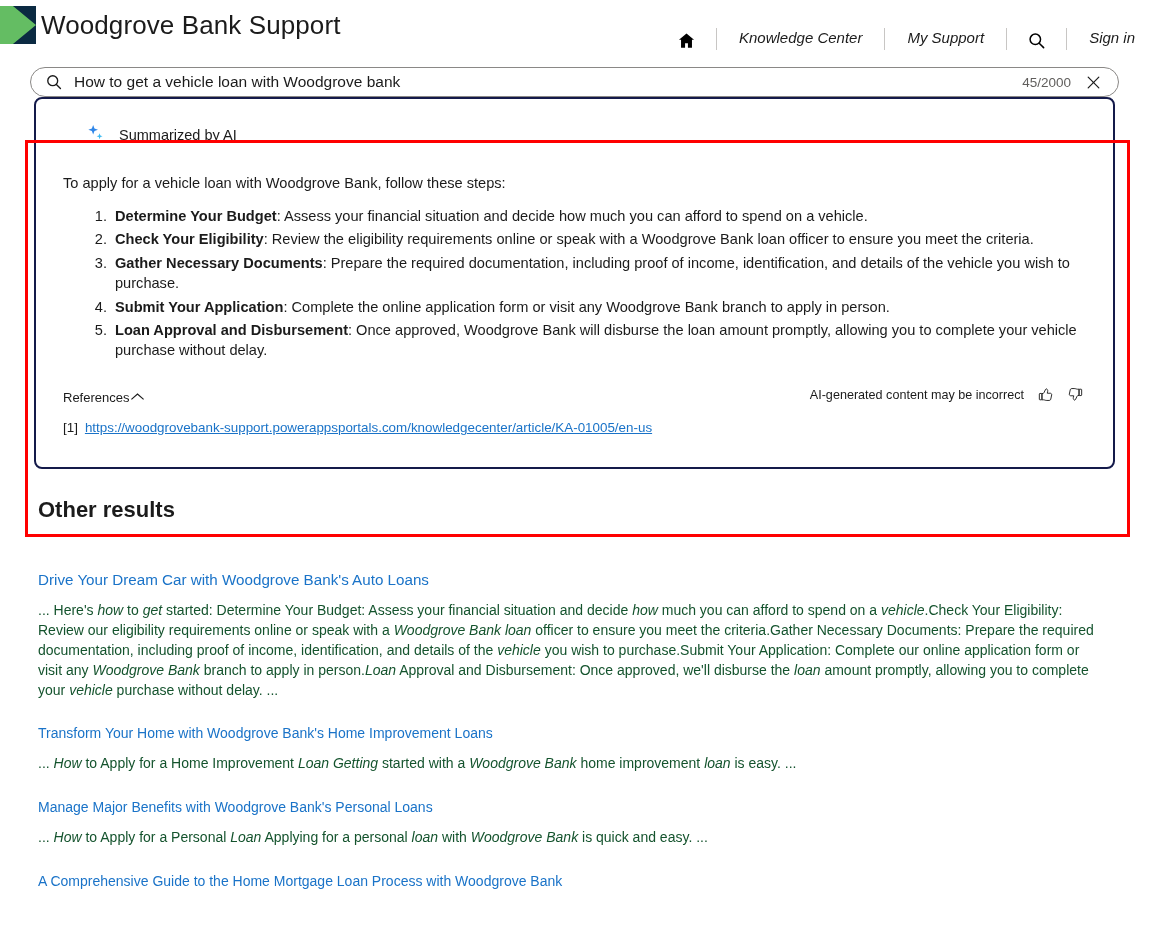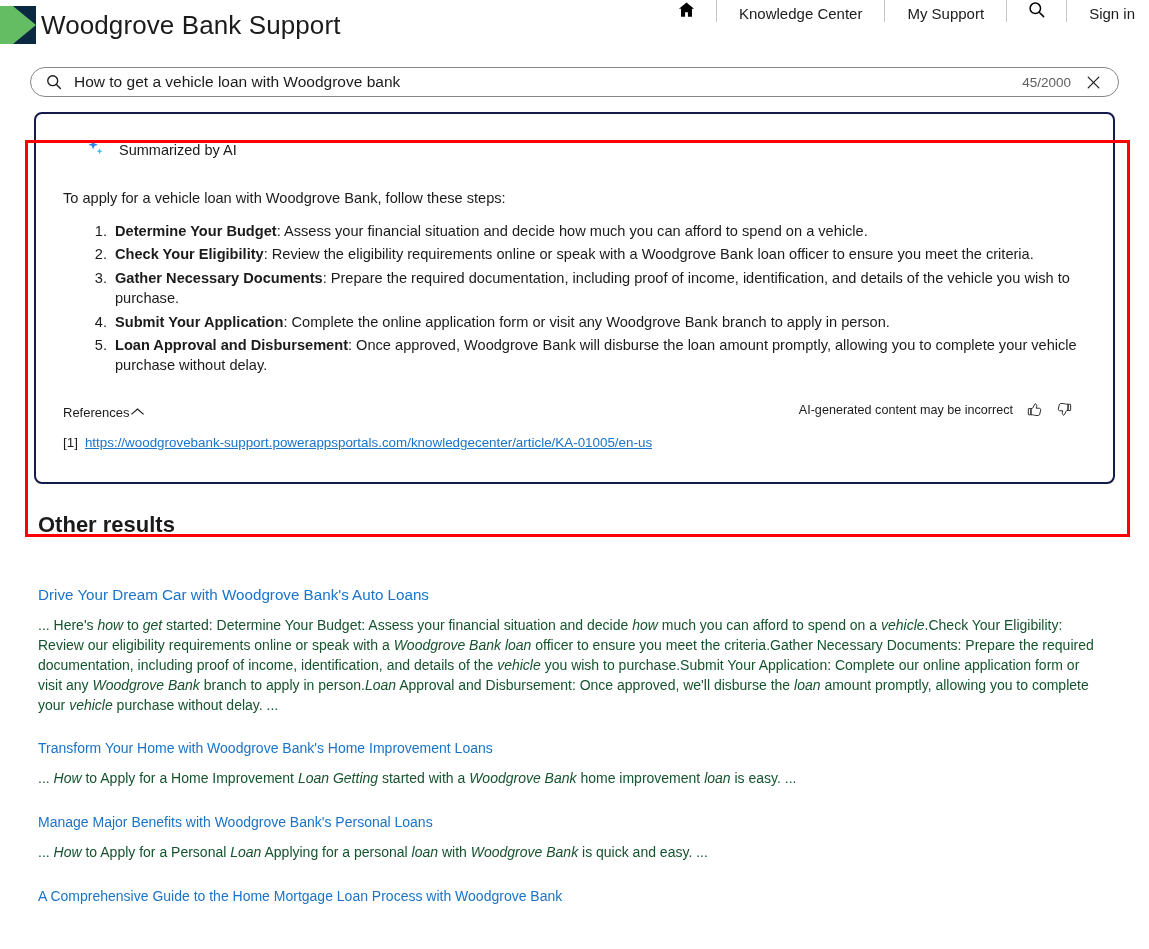--- a/index.html
+++ b/index.html
@@ -40,22 +40,23 @@
     font-size: 26px;
     font-weight: 400;
     color: #1b1b1b;
     letter-spacing: .1px;
     white-space: nowrap;
   }
 
   .top-nav {
     margin-left: auto;
     display: flex;
-    align-items: flex-start;
+    align-items: flex-end;
     height: 100%;
+    font-style: italic;
   }
   .nav-item {
     font-size: 15px;
     color: #1b1b1b;
     padding: 0 22px;
     display: flex;
     align-items: center;
     height: 26px;
     white-space: nowrap;
     cursor: pointer;
@@ -98,21 +99,21 @@
     left: 25px;
     top: 140px;
     width: 1105px;
     height: 397px;
     border: 3px solid #ff0000;
     pointer-events: none;
     z-index: 5;
   }
 
   
-  .ai-panel-wrap { padding: 0 34px; margin-top: 15px; }
+  .ai-panel-wrap { padding: 0 34px; }
   .ai-panel {
     border: 2px solid #141a4a;
     border-radius: 8px;
     padding: 20px 24px 16px 24px;
     min-height: 372px;
   }
   .ai-head { display: flex; align-items: center; gap: 13px; margin: 4px 0 0 26px; }
   .ai-head-label { font-size: 14.5px; color: #1b1b1b; }
 
   .ai-body { padding: 0 5px 0 3px; margin-top: 26px; }
@@ -142,21 +143,21 @@
     font-size: 13px;
     color: #1b1b1b;
     cursor: pointer;
   }
   .reference-row { margin-top: 14px; font-size: 13.4px; display: flex; gap: 7px; }
   .reference-num { color: #1b1b1b; }
   .reference-link { color: #1a73c8; text-decoration: underline; cursor: pointer; word-break: break-all; }
 
   .feedback {
     position: absolute;
-    right: 11px;
+    right: 0;
     top: -2px;
     display: flex;
     align-items: center;
     gap: 13px;
   }
   .disclaimer { font-size: 12.6px; color: #1b1b1b; }
   .thumb { cursor: pointer; display: flex; align-items: center; }
 
   
   .other-results { padding: 0 38px; margin-top: 28px; }

